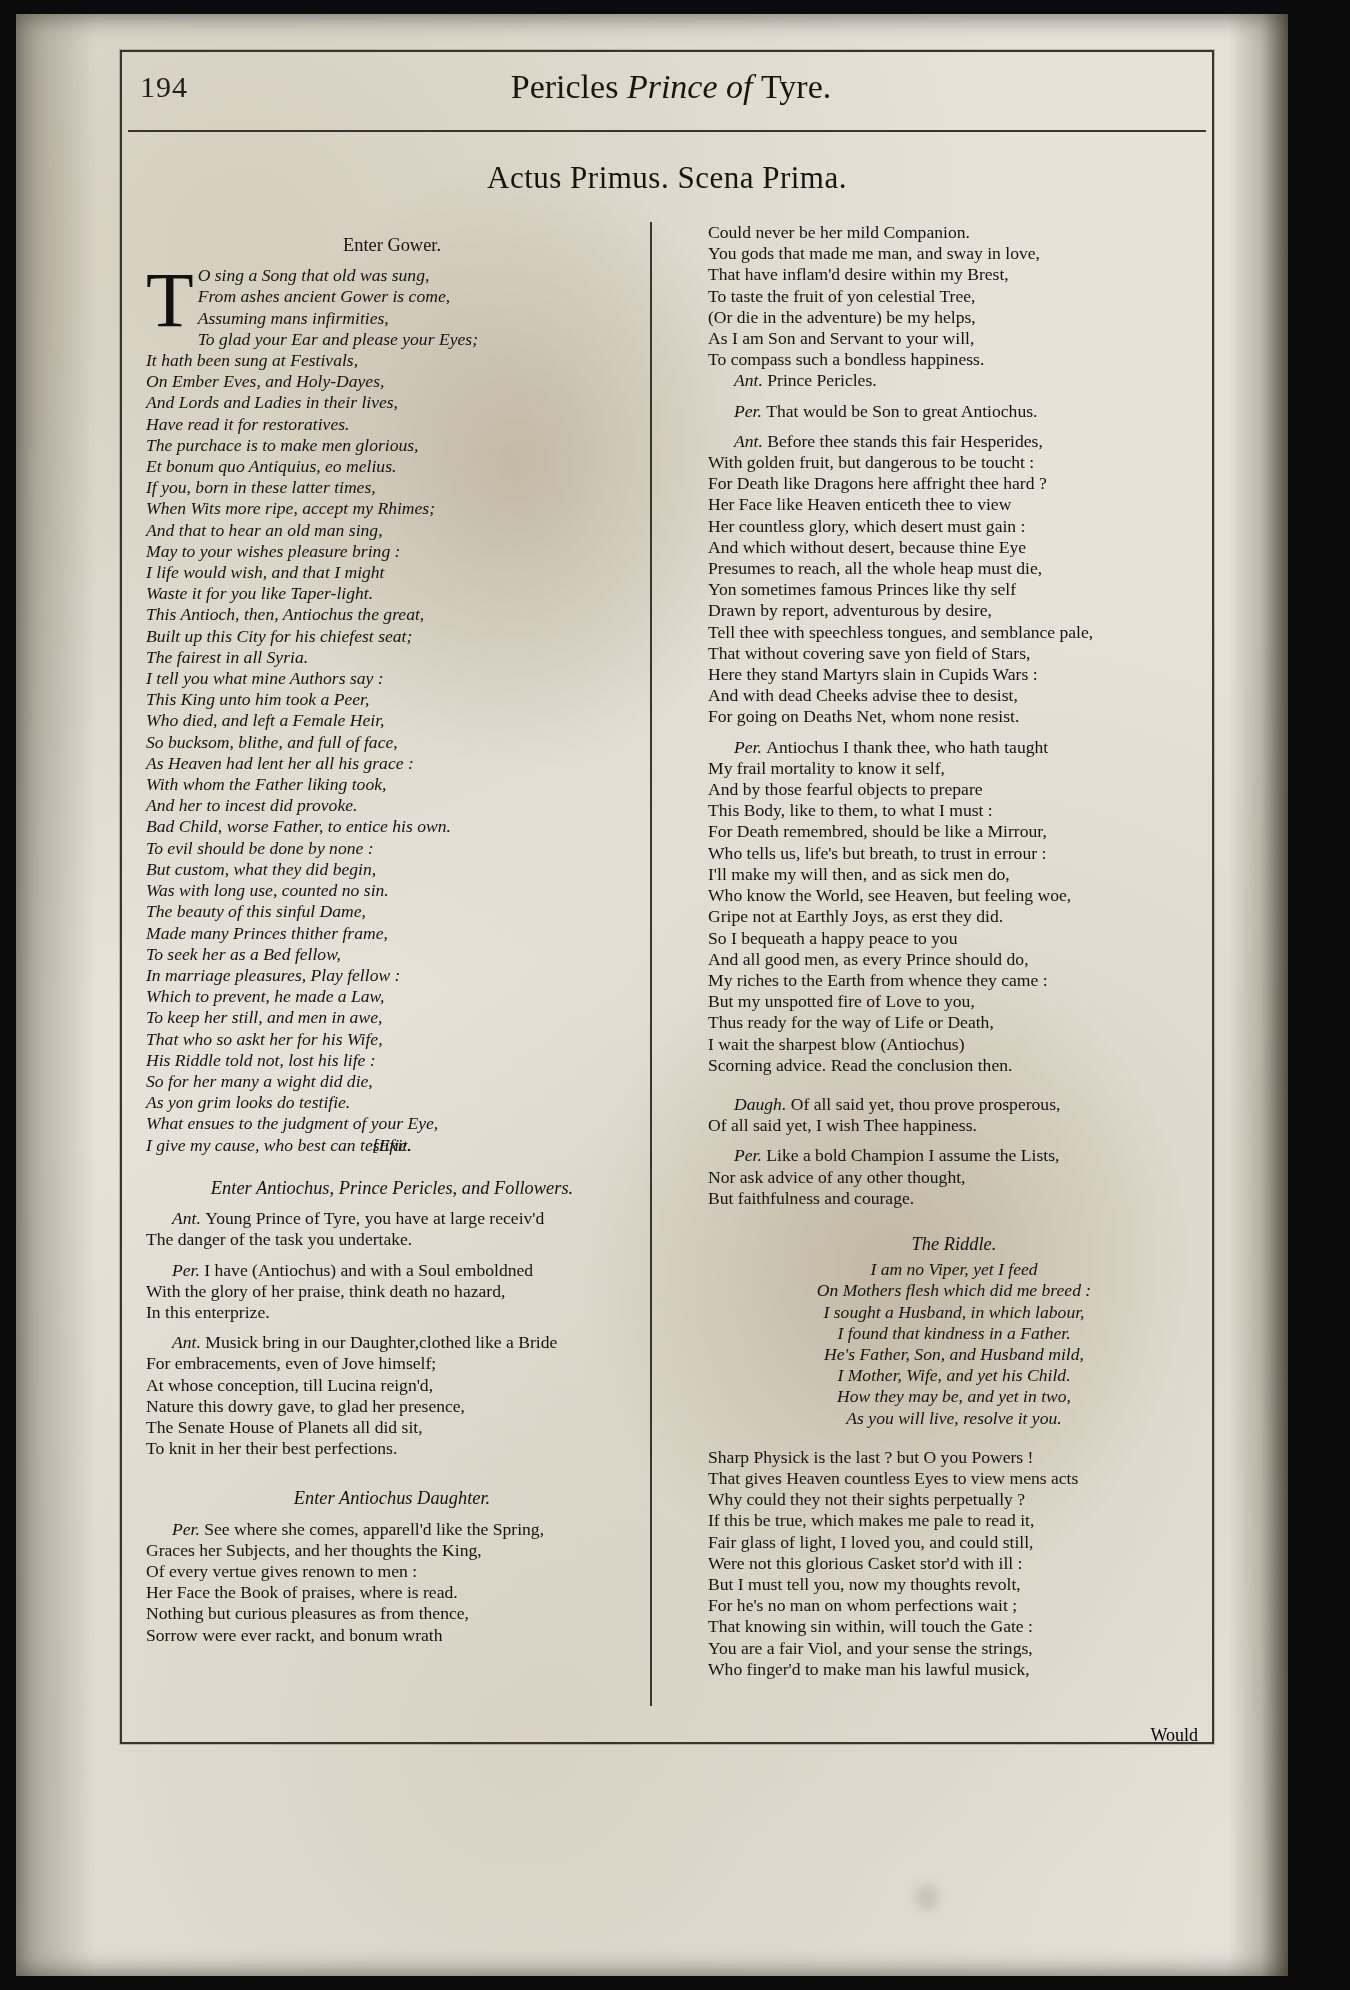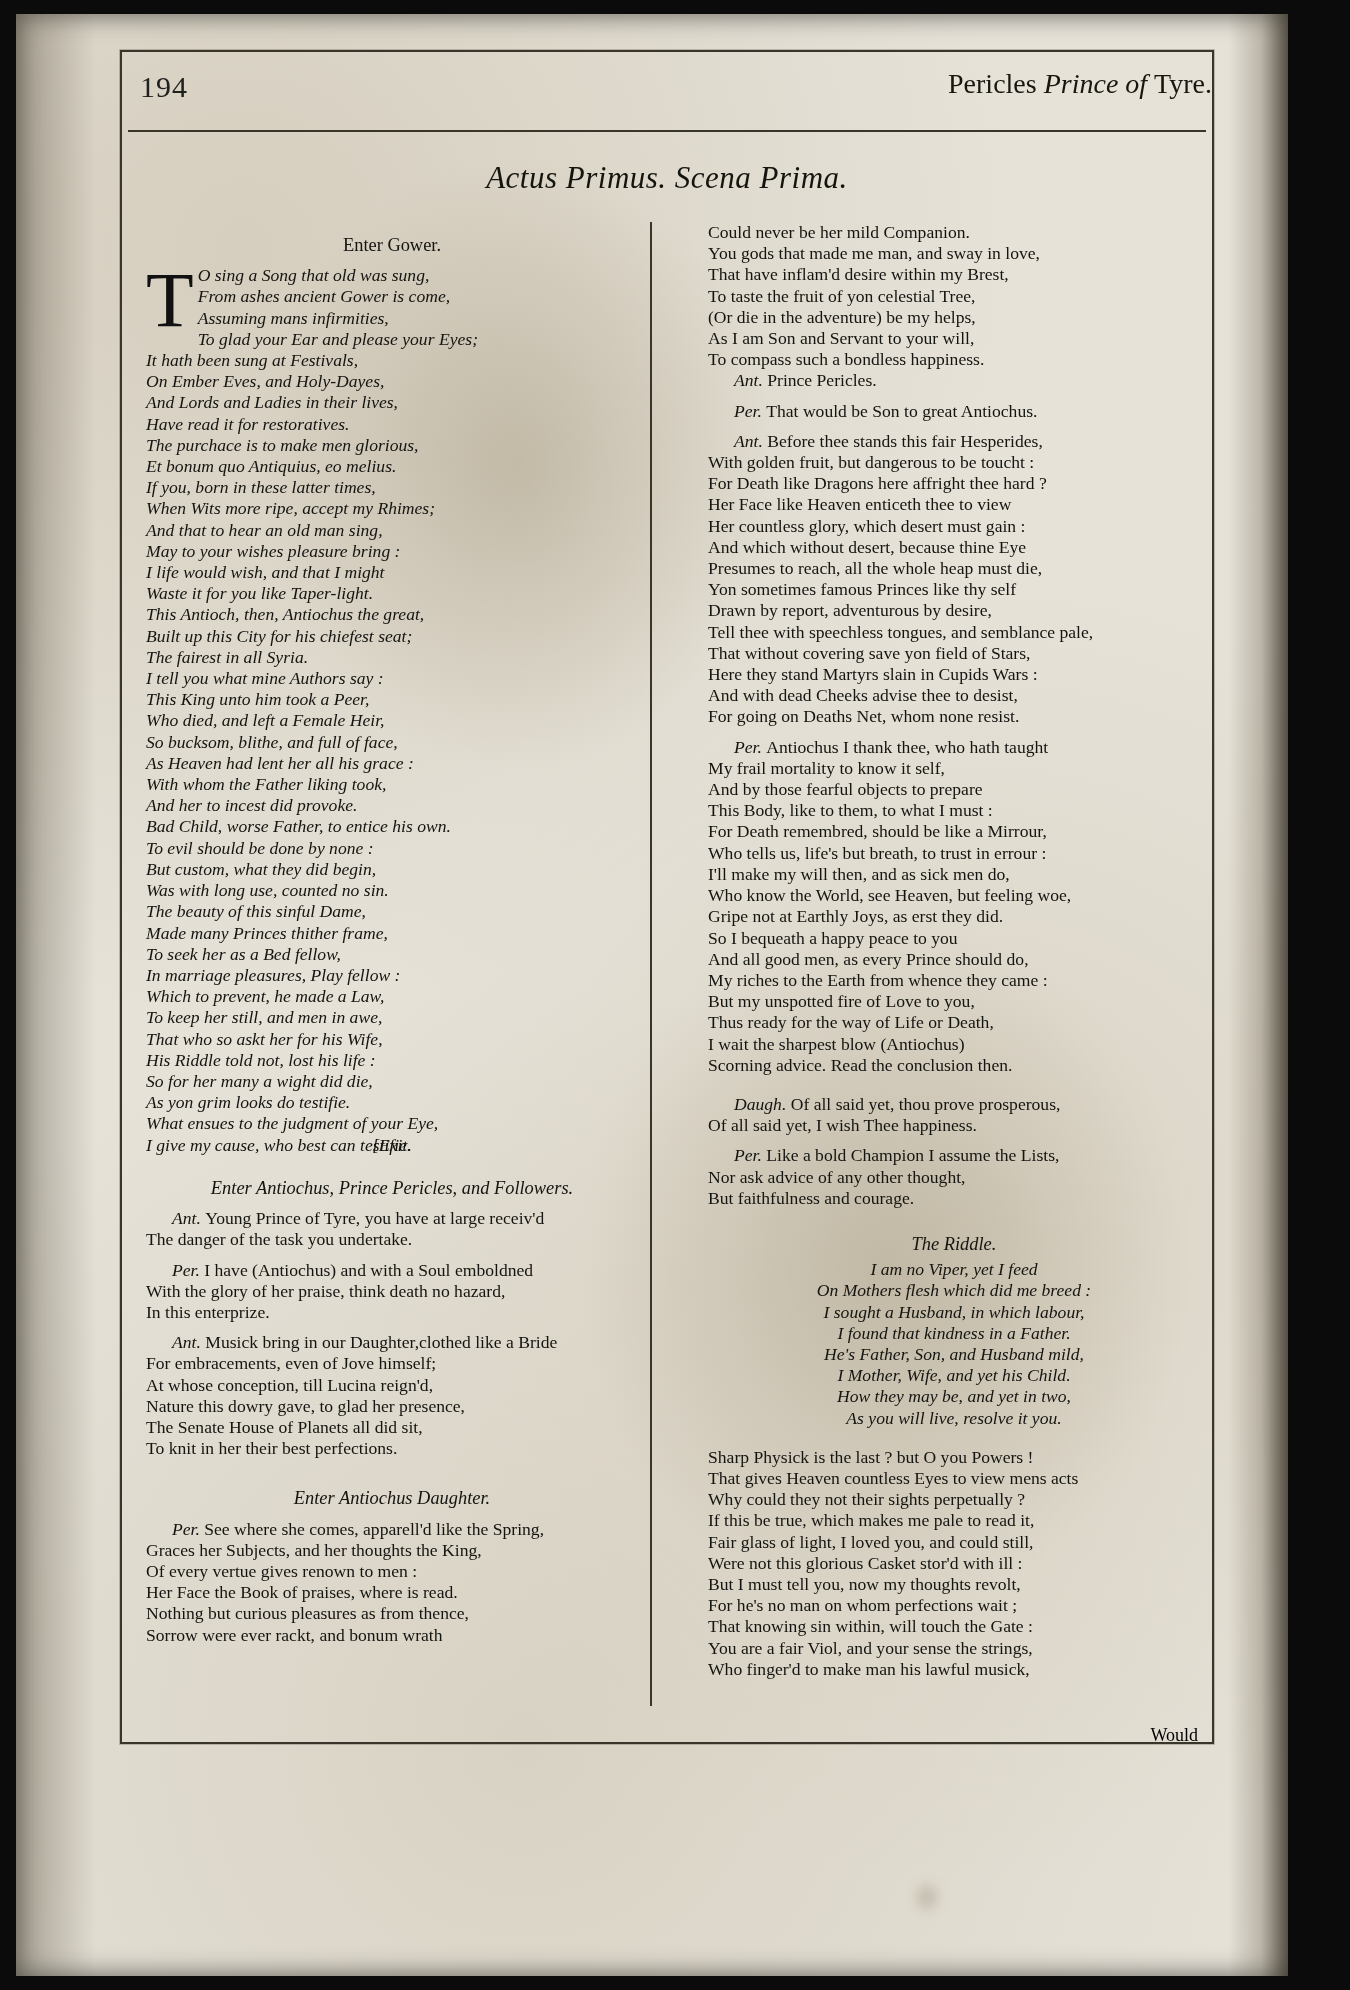--- a/index.html
+++ b/index.html
@@ -35,29 +35,29 @@
     width:1090px;height:1690px;
     border:2px solid #3a352b;
     box-shadow:0 0 0 1px rgba(58,53,43,.25);
   }
   .folio{
     position:absolute;left:18px;top:18px;
     font-size:30px;letter-spacing:1px;color:#20201c;
   }
   .runhead{
     position:absolute;left:0;right:0;top:16px;
-    text-align:right;font-size:28px;color:#17170f;margin-left:8px;
+    text-align:center;font-size:34px;color:#17170f;margin-left:8px;
   }
   .runhead .it{font-style:italic;}
   .rule{
     position:absolute;left:6px;right:6px;top:78px;height:2px;background:#3a352b;
   }
   .acthead{
     position:absolute;left:0;right:0;top:108px;text-align:center;
-    font-style:italic;font-size:31px;color:#15150f;letter-spacing:.5px;
+    font-size:31px;color:#15150f;letter-spacing:.5px;
   }
   .cols{
     position:absolute;left:18px;right:18px;top:170px;bottom:10px;
   }
   .col{
     position:absolute;top:0;bottom:0;width:492px;
     font-size:17.6px;line-height:21.2px;color:#141410;
   }
   .col.left{left:6px;}
   .col.right{left:524px;margin-left:44px;}

